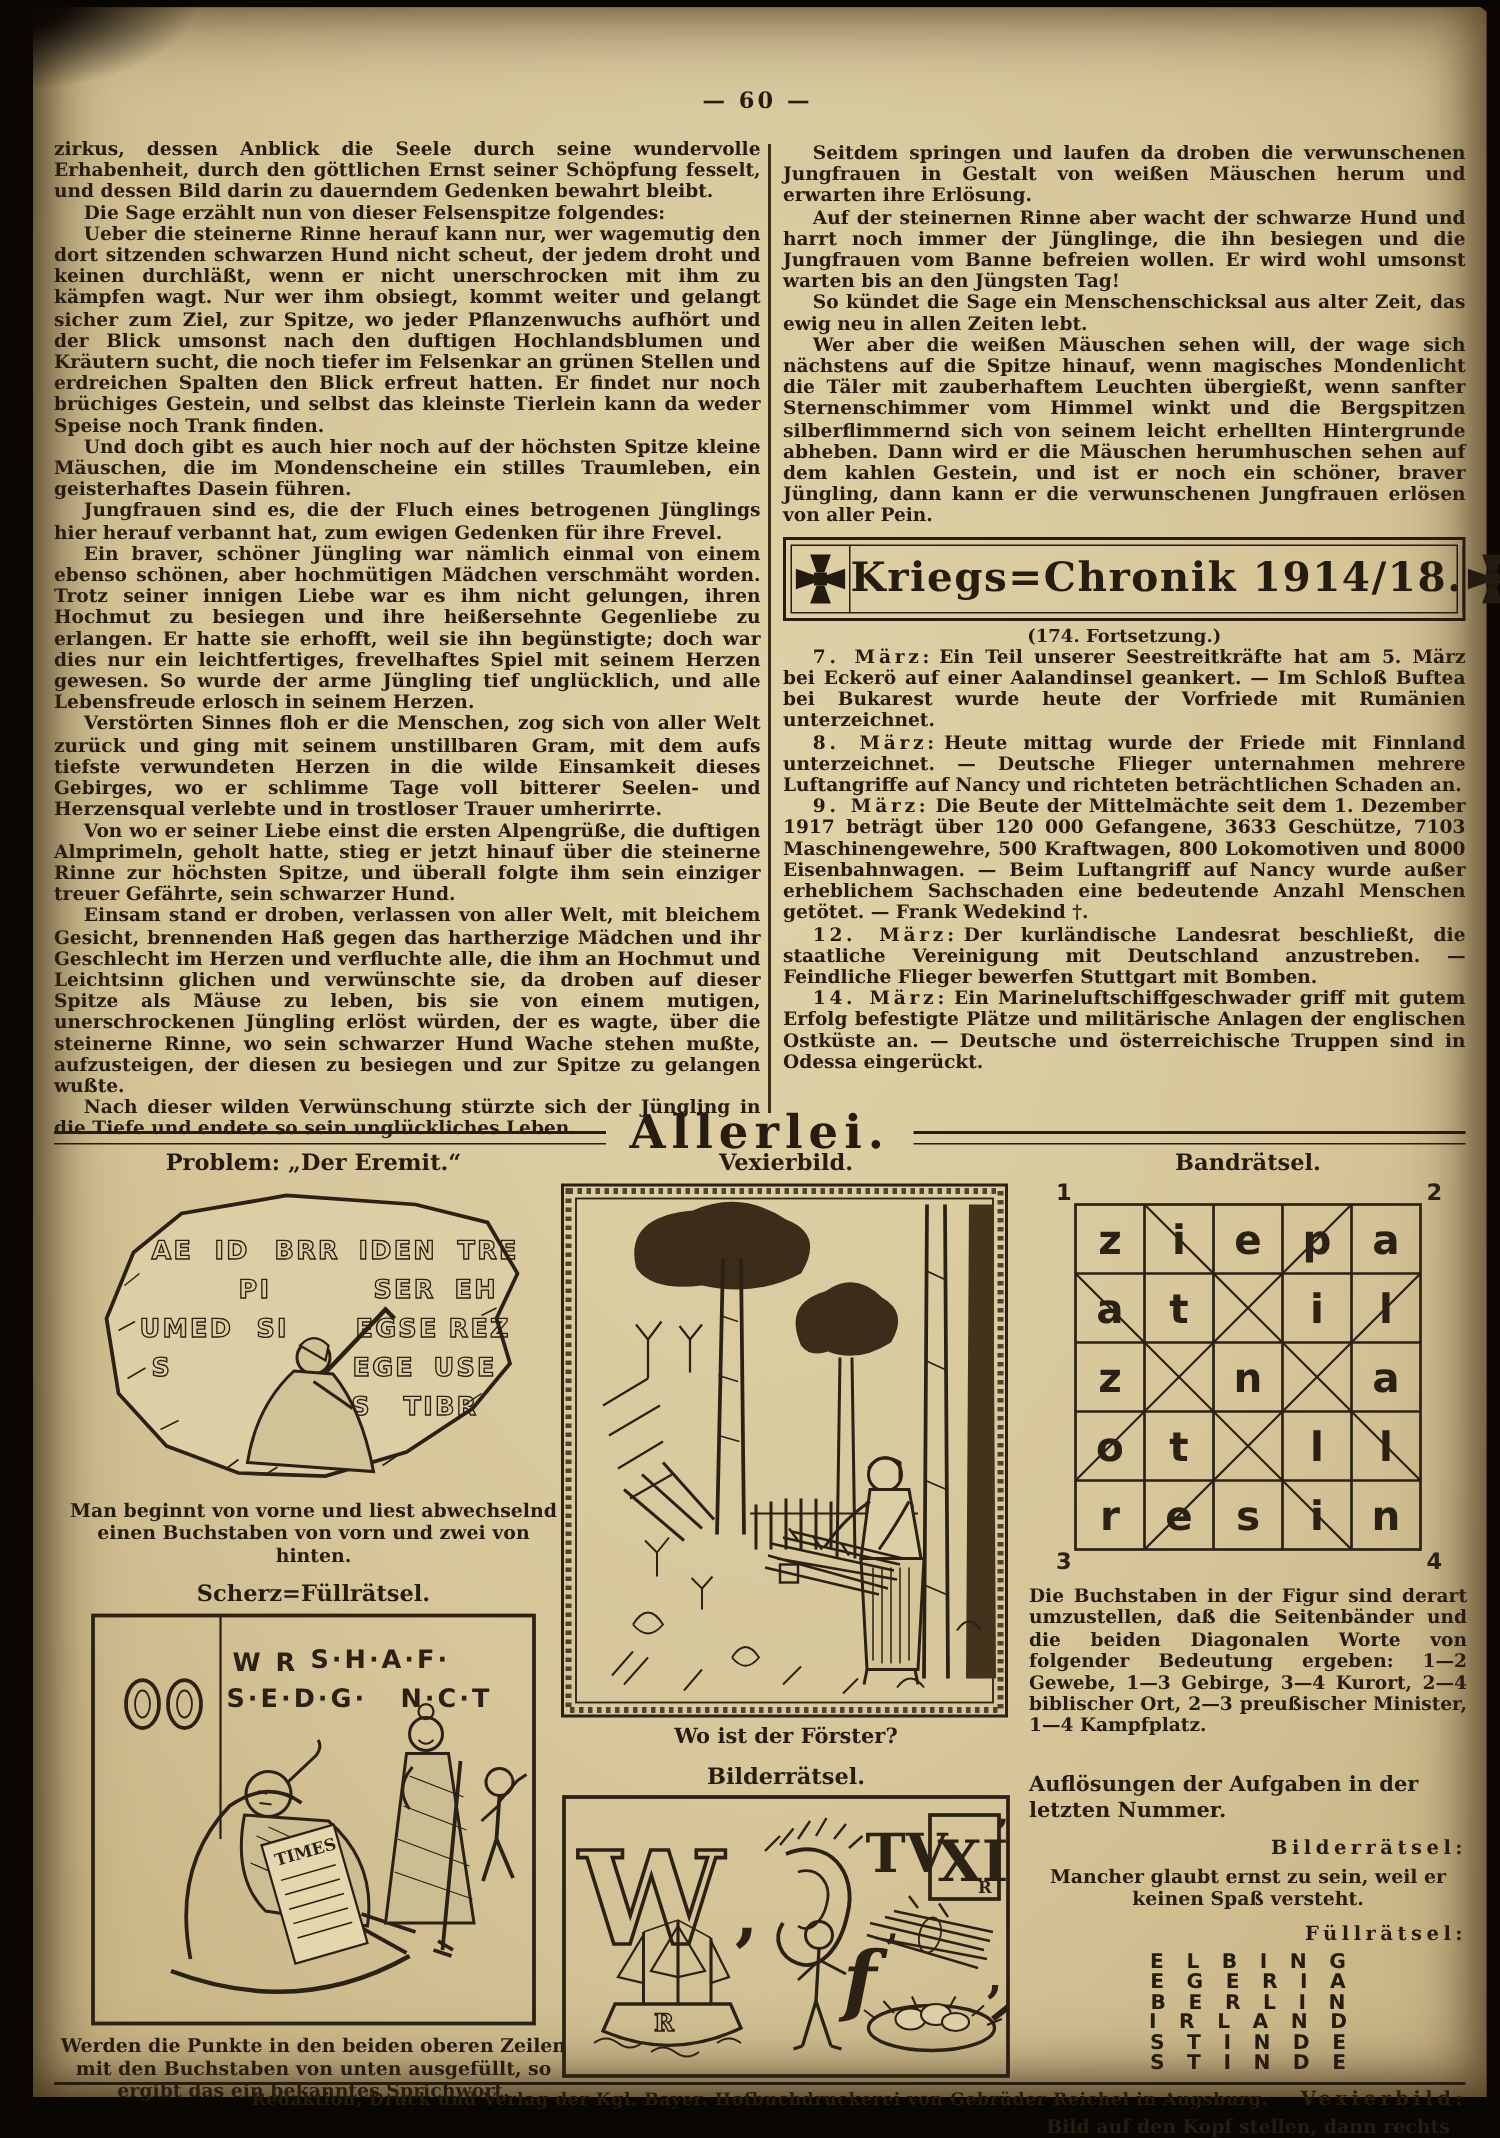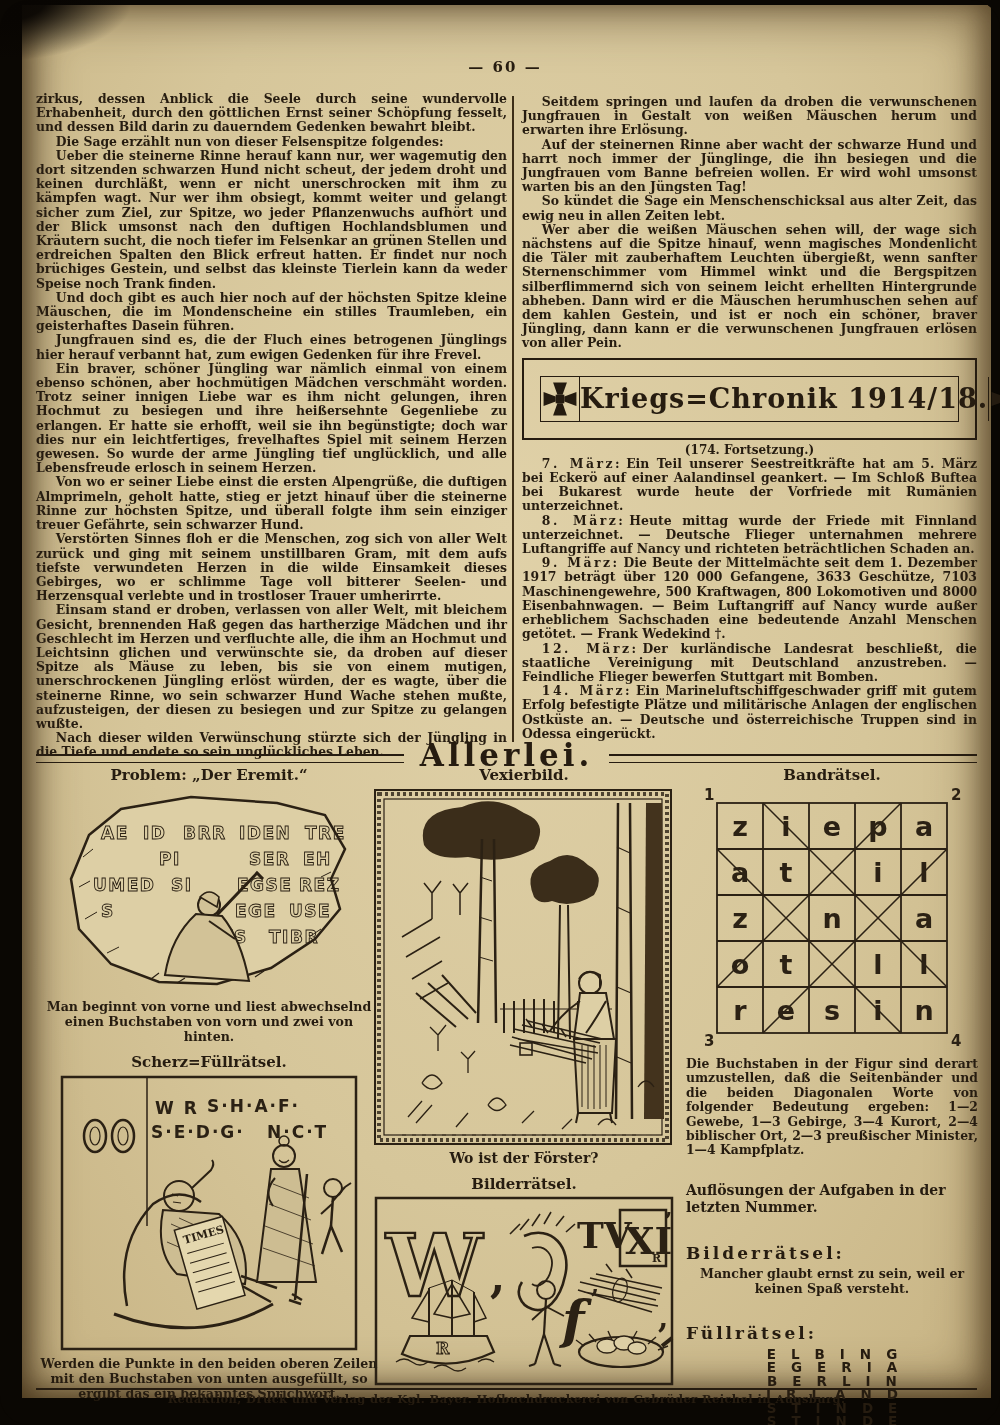--- a/index.html
+++ b/index.html
@@ -13,42 +13,42 @@
          background:radial-gradient(ellipse at 0% 0%,rgba(8,5,2,.95) 25%,rgba(8,5,2,0) 72%);}
   .pagenum{position:absolute;left:425px;top:58px;width:160px;text-align:center;
            font-size:15px;font-weight:bold;letter-spacing:2px;}
   .col{position:absolute;text-align:justify;font-size:12.4px;line-height:14.2px;font-weight:bold;}
   .col p{margin:0;text-indent:1.6em;}
   .col p.noindent{text-indent:0;}
   .col-left{left:36px;top:92px;width:471px;}
   .col-right{left:522px;top:95px;width:455px;}
   .vdivider{position:absolute;left:512px;top:96px;width:1.5px;height:646px;background:#3c2d17;}
   
-  .banner{border:2.5px solid #261c10;margin:7px 0 3px 0;padding:16px;}
+  .banner{border:2.5px solid #261c10;margin:7px 0 3px 0;padding:3px;}
   .banner-inner{border:1.5px solid #261c10;display:flex;align-items:stretch;height:44px;}
   .banner-cell{width:56px;display:flex;align-items:center;justify-content:center;}
   .banner-cell.l{border-right:1.5px solid #261c10;}
   .banner-cell.r{border-left:1.5px solid #261c10;}
   .banner-title{flex:1;display:flex;align-items:center;justify-content:center;
                 font-size:27px;font-weight:bold;letter-spacing:1px;white-space:nowrap;}
   .chronik-cont{text-align:center;font-size:12px;font-weight:bold;margin:5px 0 3px 0;text-indent:0 !important;}
   .chronik-date{letter-spacing:2.5px;padding-right:4px;}
   
   .allerlei{position:absolute;left:36px;top:740px;width:941px;display:flex;align-items:center;}
   .allerlei .rule{flex:1;height:6px;border-top:2.5px solid #261c10;border-bottom:1.5px solid #261c10;}
   .allerlei .title{font-size:31px;font-weight:bold;letter-spacing:4px;margin:0 16px;transform:translateY(-3px);}
   .pcol{position:absolute;font-weight:bold;}
   .pz-left{left:38px;top:766px;width:342px;}
   .pz-mid{left:372px;top:766px;width:304px;}
   .pz-right{left:686px;top:766px;width:292px;}
   .pz-head{text-align:center;font-size:15px;font-weight:bold;margin:0 0 3px 0;}
   .caption{font-size:12.6px;line-height:15px;text-align:center;font-weight:bold;margin-top:4px;}
   .instr{font-size:12.4px;line-height:14.4px;text-align:justify;margin-top:8px;font-weight:bold;}
   .sol-head{text-align:left;font-size:14px;line-height:17px;font-weight:bold;margin-top:24px;}
-  .sub{ text-align:left;font-size:17px;font-weight:bold;letter-spacing:3px;margin-top:27px;}
+  .sub{ text-align:right;font-size:13px;font-weight:bold;letter-spacing:3px;margin-top:9px;}
   .sol-text{font-size:12.6px;line-height:15px;text-align:center;font-weight:bold;margin-top:3px;}
   .fuell-row{font-family:"DejaVu Sans","Liberation Sans",sans-serif;font-size:13.5px;font-weight:bold;
              letter-spacing:15px;text-align:center;line-height:13.5px;padding-left:15px;margin-top:0;}
   .fuell-grid{margin-top:5px;}
   svg{display:block;}
   svg text{font-weight:bold;}
   .footrule{position:absolute;left:36px;top:1388px;width:941px;height:2px;background:#261c10;}
   .imprint{position:absolute;left:36px;top:1392px;width:941px;text-align:center;
            font-size:11.5px;font-weight:bold;letter-spacing:.4px;}
 </style>
@@ -61,22 +61,22 @@
 
   <div class="pagenum">— 60 —</div>
 
   <div class="col col-left">
     <p class="noindent">zirkus, dessen Anblick die Seele durch seine wundervolle Erhabenheit, durch den göttlichen Ernst seiner Schöpfung fesselt, und dessen Bild darin zu dauerndem Gedenken bewahrt bleibt.</p>
     <p>Die Sage erzählt nun von dieser Felsenspitze folgendes:</p>
     <p>Ueber die steinerne Rinne herauf kann nur, wer wagemutig den dort sitzenden schwarzen Hund nicht scheut, der jedem droht und keinen durchläßt, wenn er nicht unerschrocken mit ihm zu kämpfen wagt. Nur wer ihm obsiegt, kommt weiter und gelangt sicher zum Ziel, zur Spitze, wo jeder Pflanzenwuchs aufhört und der Blick umsonst nach den duftigen Hochlandsblumen und Kräutern sucht, die noch tiefer im Felsenkar an grünen Stellen und erdreichen Spalten den Blick erfreut hatten. Er findet nur noch brüchiges Gestein, und selbst das kleinste Tierlein kann da weder Speise noch Trank finden.</p>
     <p>Und doch gibt es auch hier noch auf der höchsten Spitze kleine Mäuschen, die im Mondenscheine ein stilles Traumleben, ein geisterhaftes Dasein führen.</p>
     <p>Jungfrauen sind es, die der Fluch eines betrogenen Jünglings hier herauf verbannt hat, zum ewigen Gedenken für ihre Frevel.</p>
     <p>Ein braver, schöner Jüngling war nämlich einmal von einem ebenso schönen, aber hochmütigen Mädchen verschmäht worden. Trotz seiner innigen Liebe war es ihm nicht gelungen, ihren Hochmut zu besiegen und ihre heißersehnte Gegenliebe zu erlangen. Er hatte sie erhofft, weil sie ihn begünstigte; doch war dies nur ein leichtfertiges, frevelhaftes Spiel mit seinem Herzen gewesen. So wurde der arme Jüngling tief unglücklich, und alle Lebensfreude erlosch in seinem Herzen.</p>
+    <p>Verstörten Sinnes floh er die Menschen, zog sich von aller Welt zurück und ging mit seinem unstillbaren Gram, mit dem aufs tiefste verwundeten Herzen in die wilde Einsamkeit dieses Gebirges, wo er schlimme Tage voll bitterer Seelen- und Herzensqual verlebte und in trostloser Trauer umherirrte.</p>
     <p>Von wo er seiner Liebe einst die ersten Alpengrüße, die duftigen Almprimeln, geholt hatte, stieg er jetzt hinauf über die steinerne Rinne zur höchsten Spitze, und überall folgte ihm sein einziger treuer Gefährte, sein schwarzer Hund.</p>
-    <p>Verstörten Sinnes floh er die Menschen, zog sich von aller Welt zurück und ging mit seinem unstillbaren Gram, mit dem aufs tiefste verwundeten Herzen in die wilde Einsamkeit dieses Gebirges, wo er schlimme Tage voll bitterer Seelen- und Herzensqual verlebte und in trostloser Trauer umherirrte.</p>
     <p>Einsam stand er droben, verlassen von aller Welt, mit bleichem Gesicht, brennenden Haß gegen das hartherzige Mädchen und ihr Geschlecht im Herzen und verfluchte alle, die ihm an Hochmut und Leichtsinn glichen und verwünschte sie, da droben auf dieser Spitze als Mäuse zu leben, bis sie von einem mutigen, unerschrockenen Jüngling erlöst würden, der es wagte, über die steinerne Rinne, wo sein schwarzer Hund Wache stehen mußte, aufzusteigen, der diesen zu besiegen und zur Spitze zu gelangen wußte.</p>
     <p>Nach dieser wilden Verwünschung stürzte sich der Jüngling in die Tiefe und endete so sein unglückliches Leben.</p>
   </div>
 
   <div class="vdivider"></div>
 
   <div class="col col-right">
     <p>Seitdem springen und laufen da droben die verwunschenen Jungfrauen in Gestalt von weißen Mäuschen herum und erwarten ihre Erlösung.</p>
     <p>Auf der steinernen Rinne aber wacht der schwarze Hund und harrt noch immer der Jünglinge, die ihn besiegen und die Jungfrauen vom Banne befreien wollen. Er wird wohl umsonst warten bis an den Jüngsten Tag!</p>
     <p>So kündet die Sage ein Menschenschicksal aus alter Zeit, das ewig neu in allen Zeiten lebt.</p>

